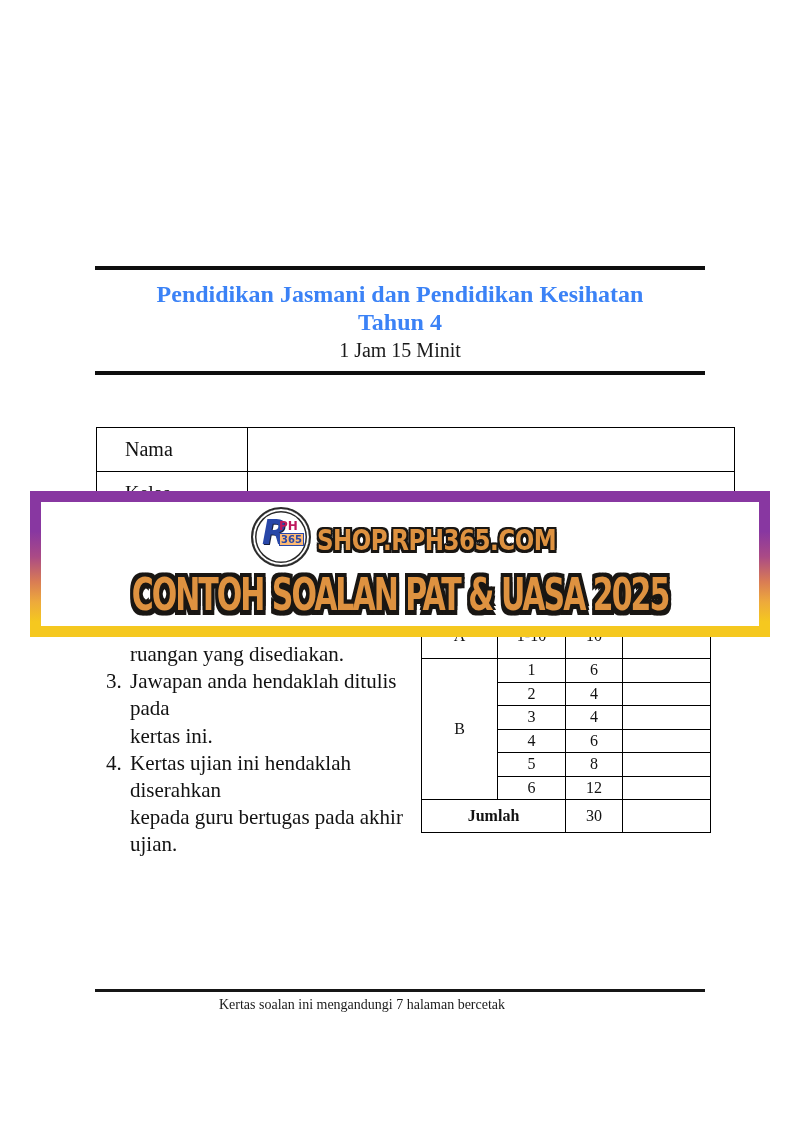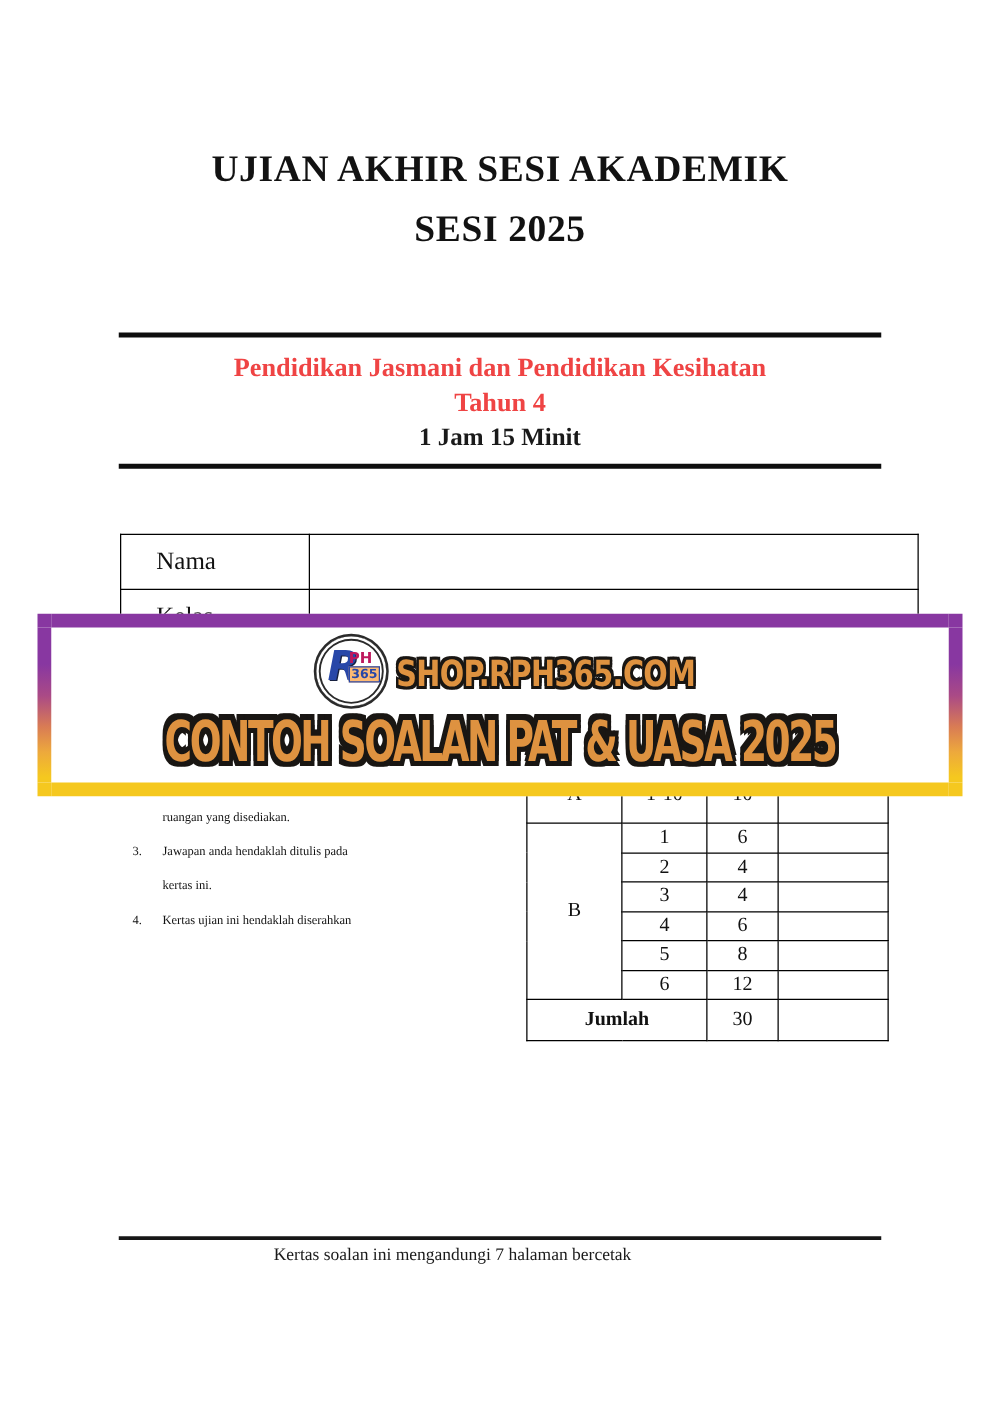--- a/index.html
+++ b/index.html
@@ -12,22 +12,22 @@
     overflow:hidden;
   }
   
   .title-block{position:absolute;top:112px;left:0;width:800px;text-align:center;}
   .title-line{font-size:30px;font-weight:bold;line-height:48px;letter-spacing:0.5px;color:#121212;}
   
   .rule{position:absolute;left:95px;width:610px;height:4px;background:#0e0e0e;}
   .rule-top{top:266px;}
   .rule-bottom{top:371px;}
   .subject-block{position:absolute;top:280px;left:0;width:800px;text-align:center;}
-  .subject-line{font-size:21px;font-weight:bold;line-height:28px;color:#ef4444;}
-  .subject-duration{font-size:20px;font-weight:bold;line-height:28px;color:#1a1a1a;}
+  .subject-line{font-size:24px;font-weight:bold;line-height:28px;color:#3b82f6;}
+  .subject-duration{font-size:20px;font-weight:normal;line-height:28px;color:#1a1a1a;}
   
   .form-table{position:absolute;left:96px;top:427px;border-collapse:collapse;z-index:1;}
   .form-table td{border:1.6px solid #000;padding:0 0 0 28px;font-size:20px;vertical-align:middle;}
   .form-label{width:122px;height:43px;}
   .form-value{width:458px;}
   
   .banner{
     position:absolute;left:30px;top:491px;width:740px;height:146px;
     box-sizing:border-box;z-index:10;background:#ffffff;
     border:11px solid;
@@ -48,21 +48,21 @@
     color:#de9240;transform:scaleY(1.25);transform-origin:top left;
     text-shadow:-2px -2px 0 #191613,2px -2px 0 #191613,-2px 2px 0 #191613,2px 2px 0 #191613,0 -2px 0 #191613,0 2px 0 #191613,-2px 0 0 #191613,2px 0 0 #191613;
   }
   .banner-headline{
     position:absolute;left:0;right:0;top:66px;text-align:center;
     font-family:"DejaVu Sans",sans-serif;font-weight:bold;font-size:30px;letter-spacing:-2px;
     color:#de9240;transform:scaleY(1.5);transform-origin:top center;
     text-shadow:-3px -3px 0 #191613,3px -3px 0 #191613,-3px 3px 0 #191613,3px 3px 0 #191613,0 -3px 0 #191613,0 3px 0 #191613,-3px 0 0 #191613,3px 0 0 #191613;
   }
   
-  .instructions{position:absolute;left:106px;top:641px;width:330px;font-size:10px;line-height:27.2px;color:#121212;z-index:1;}
+  .instructions{position:absolute;left:106px;top:641px;width:330px;font-size:21px;line-height:27.2px;color:#121212;z-index:1;}
   .iline{display:flex;}
   .inum{width:24px;flex:none;}
   .itext{flex:1;}
   
   .marks-table{position:absolute;left:421px;top:612px;border-collapse:collapse;z-index:1;table-layout:fixed;}
   .marks-table td{border:1px solid #000;text-align:center;vertical-align:middle;font-size:16px;padding:0;color:#121212;}
   .marks-table{border:1.5px solid #000;}
   .col-section{width:75px;}
   .col-q{width:67px;}
   .col-marks{width:56px;}
@@ -73,24 +73,20 @@
   .cell-total{font-weight:bold;font-size:17px;}
   
   .footer-rule{position:absolute;left:95px;top:989px;width:610px;height:2.5px;background:#161616;}
   .footer-note{position:absolute;left:0;top:997px;width:724px;text-align:center;font-size:14px;color:#1a1a1a;}
 </style>
 </head>
 <body>
 
 <div id="page">
 
-  <div class="title-block">
-    <div class="title-line">UJIAN AKHIR SESI AKADEMIK</div>
-    <div class="title-line">SESI 2025</div>
-  </div>
 
   <div class="rule rule-top"></div>
   <div class="subject-block">
     <div class="subject-line">Pendidikan Jasmani dan Pendidikan Kesihatan</div>
     <div class="subject-line">Tahun 4</div>
     <div class="subject-duration">1 Jam 15 Minit</div>
   </div>
   <div class="rule rule-bottom"></div>
 
   <table class="form-table">
@@ -115,20 +111,24 @@
       <span class="inum">3.</span>
       <span class="itext">Jawapan anda hendaklah ditulis pada</span>
     </div>
     <div class="iline">
       <span class="inum"></span>
       <span class="itext">kertas ini.</span>
     </div>
     <div class="iline">
       <span class="inum">4.</span>
       <span class="itext">Kertas ujian ini hendaklah diserahkan</span>
+    </div>
+    <div class="iline">
+      <span class="inum"></span>
+      <span class="itext">kepada guru bertugas pada akhir ujian.</span>
     </div>
   </div>
 
   <table class="marks-table">
     <tbody>
         <tr class="row-a">
       <td class="col-section">A</td>
       <td class="col-q">1-10</td>
       <td class="col-marks">10</td>
       <td class="col-score"></td>

